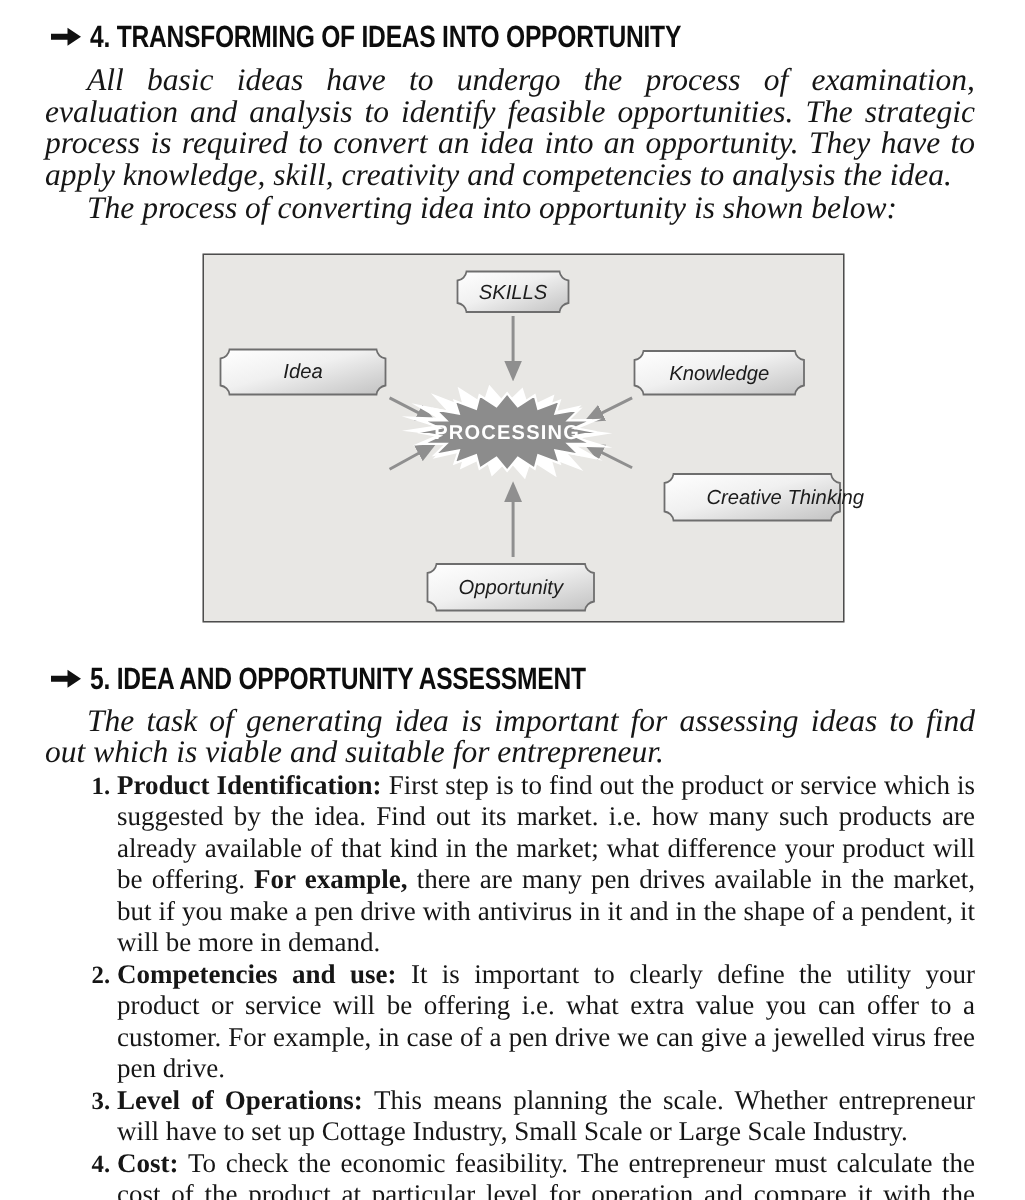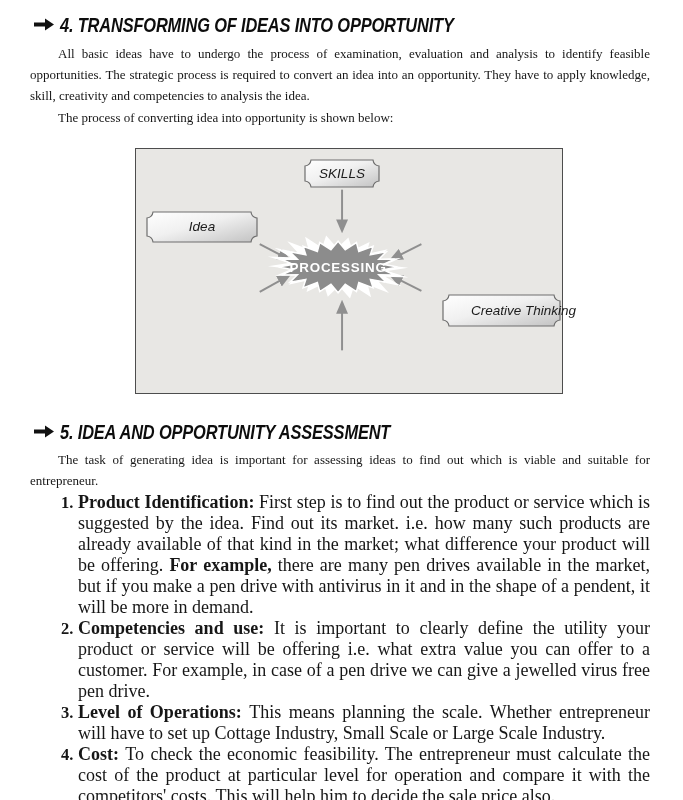--- a/index.html
+++ b/index.html
@@ -6,30 +6,29 @@
   body{
     width:683px;height:800px;overflow:hidden;background:#ffffff;
     font-family:"Liberation Serif", serif;color:#161616;
   }
   .page{padding:6px 33px 0 30px;}
 
   h2.sec{
     display:flex;align-items:center;gap:5px;
     margin:8px 0 7px 4px;
     font-family:"Liberation Sans", sans-serif;
-    font-style:italic;
   }
   .arrow-glyph{flex:none;display:block;}
   .htext{
     font-weight:700;font-size:20.5px;line-height:1.05;
     display:inline-block;transform:scaleX(.8);transform-origin:left center;
     white-space:nowrap;letter-spacing:-.2px;color:#0d0d0d;
   }
 
-  p.body{font-size:13px;line-height:21px;text-align:justify;margin:0;}
+  p.body{font-size:21px;line-height:21px;text-align:justify;margin:0;font-style:italic;}
   p.indent{text-indent:28px;}
   p.mt{margin-top:1px;}
 
   
   .diagram{
     position:relative;width:428px;height:246px;
     margin:20px 0 0 105px;
     background:var(--diagram-bg,#e8e7e4);
     border:1px solid #4d4d4d;
     box-sizing:border-box;
@@ -111,25 +110,37 @@
           <path d="M 7 1 L 69 1 A 7 7 0 0 0 75 7 L 75 22 A 7 7 0 0 0 69 28 L 7 28 A 7 7 0 0 0 1 22 L 1 7 A 7 7 0 0 0 7 1 Z" fill="url(#plaqueGrad)" stroke="#6e6e6e" stroke-width="1.2"></path>
         </svg>
       <span>SKILLS</span>
     </div>
     <div class="node n-idea">
       <svg class="plaque" viewBox="0 0 112 32">
           <path d="M 7 1 L 105 1 A 7 7 0 0 0 111 7 L 111 25 A 7 7 0 0 0 105 31 L 7 31 A 7 7 0 0 0 1 25 L 1 7 A 7 7 0 0 0 7 1 Z" fill="url(#plaqueGrad)" stroke="#6e6e6e" stroke-width="1.2"></path>
         </svg>
       <span>Idea</span>
     </div>
+    <div class="node n-knowledge">
+      <svg class="plaque" viewBox="0 0 115 31">
+          <path d="M 7 1 L 108 1 A 7 7 0 0 0 114 7 L 114 24 A 7 7 0 0 0 108 30 L 7 30 A 7 7 0 0 0 1 24 L 1 7 A 7 7 0 0 0 7 1 Z" fill="url(#plaqueGrad)" stroke="#6e6e6e" stroke-width="1.2"></path>
+        </svg>
+      <span>Knowledge</span>
+    </div>
     <div class="node n-creative">
       <svg class="plaque" viewBox="0 0 119 33">
           <path d="M 7 1 L 112 1 A 7 7 0 0 0 118 7 L 118 26 A 7 7 0 0 0 112 32 L 7 32 A 7 7 0 0 0 1 26 L 1 7 A 7 7 0 0 0 7 1 Z" fill="url(#plaqueGrad)" stroke="#6e6e6e" stroke-width="1.2"></path>
         </svg>
       <span>Creative Thinking</span>
+    </div>
+    <div class="node n-opportunity">
+      <svg class="plaque" viewBox="0 0 113 33">
+          <path d="M 7 1 L 106 1 A 7 7 0 0 0 112 7 L 112 26 A 7 7 0 0 0 106 32 L 7 32 A 7 7 0 0 0 1 26 L 1 7 A 7 7 0 0 0 7 1 Z" fill="url(#plaqueGrad)" stroke="#6e6e6e" stroke-width="1.2"></path>
+        </svg>
+      <span>Opportunity</span>
     </div>
   </div>
 
   <h2 class="sec" style="margin-top:27px;">
     <svg class="arrow-glyph" width="21" height="13" viewBox="0 0 21 13">
       <polygon class="hd-arrow" points="0,4.5 11,4.5 11,0.5 20,6.5 11,12.5 11,8.5 0,8.5" fill="#111111"></polygon>
     </svg>
     <span class="htext">5. IDEA AND OPPORTUNITY ASSESSMENT</span>
   </h2>
 

